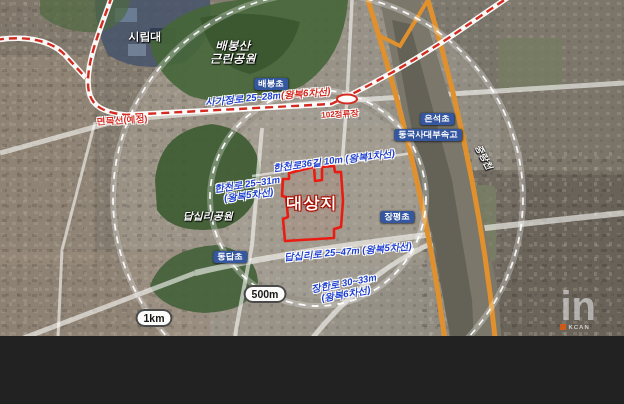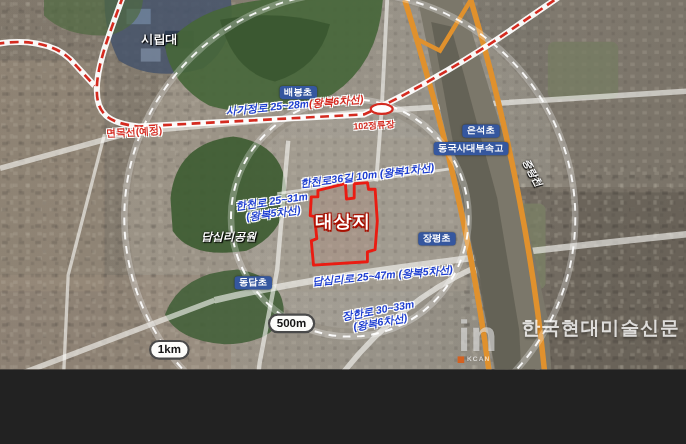--- a/index.html
+++ b/index.html
@@ -128,20 +128,24 @@
       <path d="M112,-4 C100,30 88,58 88,82 C88,103 98,112 126,115 L331,104 C380,82 438,46 472,22 L510,-4" stroke="#d42b20" stroke-width="2.4" stroke-dasharray="8 5"></path>
       <path d="M-4,40 C20,36 48,38 64,54 L86,78" stroke="#d42b20" stroke-width="2.4" stroke-dasharray="8 5"></path>
       <ellipse cx="347" cy="99" rx="10" ry="4.5" fill="#ffffff" stroke="#d42b20" stroke-width="2"></ellipse>
     </g>
 
     <path d="M289,173 L314,167 L315,181 L322,180 L322,167 L334,166 L335,172 L341,172 L343,201 L341,227 L334,229 L334,238 L285,241 L283,219 L288,217 L286,197 L282,196 L283,179 L289,179 Z" fill="rgba(255,40,20,0.05)" stroke="#ea1c12" stroke-width="2.6" stroke-linejoin="round"></path>
   </svg>
 
   <div class="lbl white-lbl plain-white" style="left:145px;top:36px;font-size:11px;">시립대</div>
 
+  <div class="lbl white-lbl" style="left:233px;top:52px;font-size:11.5px;">
+    <span style="display:block">배봉산</span>
+    <span style="display:block">근린공원</span>
+  </div>
 
   <div class="lbl white-lbl" style="left:208px;top:216px;">답십리공원</div>
 
   <div class="lbl white-lbl" style="left:484px;top:157px;font-size:9px;transform:translate(-50%,-50%) rotate(62deg);">중랑천</div>
 
   <div class="lbl target-lbl" style="left:312px;top:203px;">대상지</div>
 
   <div class="lbl pill" style="left:271px;top:84px;">배봉초</div>
   <div class="lbl pill" style="left:437px;top:119px;">은석초</div>
   <div class="lbl pill" style="left:428px;top:135px;">동국사대부속고</div>
@@ -174,17 +178,16 @@
 
   <div class="wm">
     <div>
       <div class="wm-logo">in</div>
       <div class="wm-kcan">
         <span class="sq"></span>
         <span>KCAN</span>
       </div>
     </div>
     <div>
-      <div class="wm-title">한국현대미술신문</div>
     </div>
   </div>
 
 </div>
 
 </body></html>

